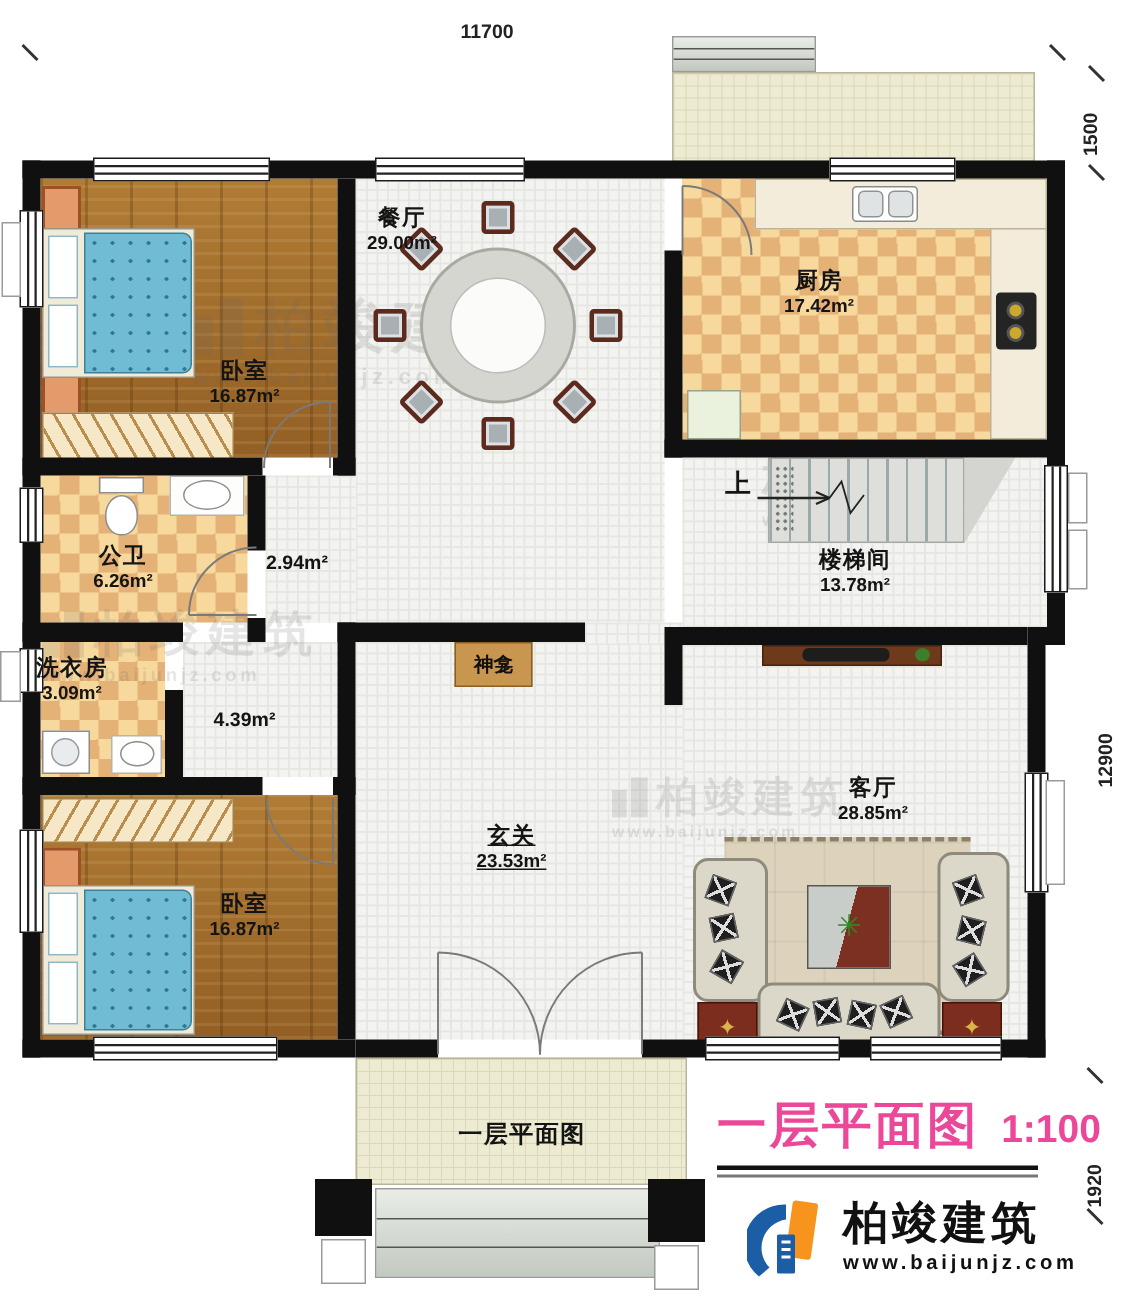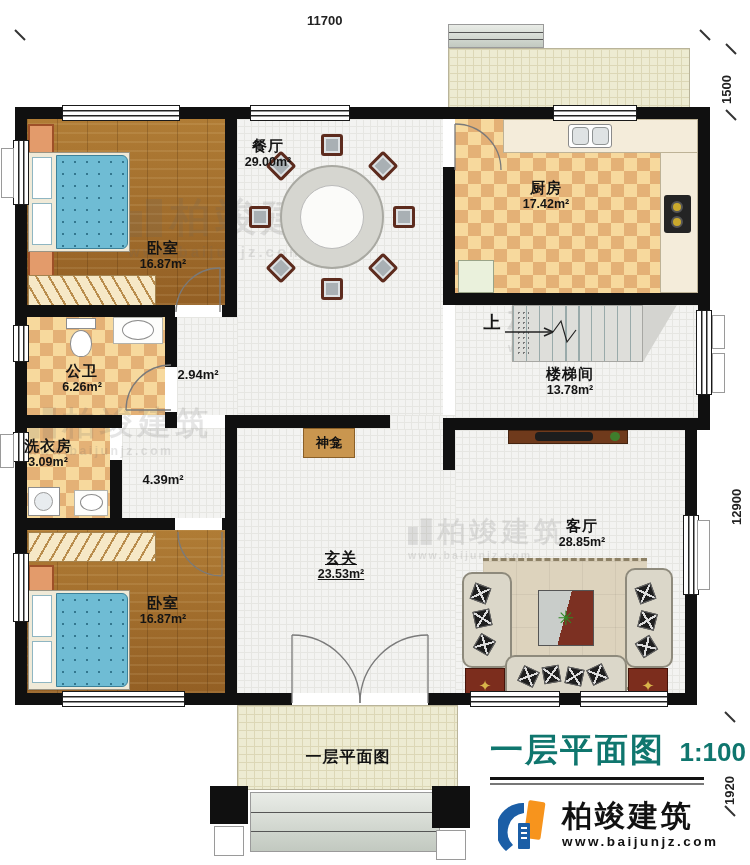--- a/index.html
+++ b/index.html
@@ -54,21 +54,21 @@
       border-radius:3px;box-shadow:inset 0 0 0 2px #dde1e3;box-sizing:border-box;}
   
   .wm{position:absolute;opacity:.16;color:#666;font-weight:800;white-space:nowrap;}
   .wm .wm-row{display:flex;align-items:center;gap:8px;}
   .wm-icon{width:34px;height:38px;background:
       linear-gradient(#666,#666) 0 100%/14px 26px no-repeat,
       linear-gradient(#666,#666) 18px 0/16px 38px no-repeat;}
   .wm-name{font-size:40px;letter-spacing:6px;}
   .wm-url{font-size:15px;letter-spacing:3px;margin-top:-2px;}
   
-  .ptitle{position:absolute;color:#0f766e;font-weight:800;margin-left:12px;}
+  .ptitle{position:absolute;color:#ec4899;font-weight:800;}
   .logo-name{font-size:30px;font-weight:900;color:#111;letter-spacing:3px;line-height:1;}
   .logo-url{font-size:13.5px;font-weight:800;color:#111;letter-spacing:2.5px;margin-top:3px;}
   .stats{position:absolute;left:18px;top:748px;color:#111;font-size:15.5px;font-weight:600;line-height:24px;}
   svg.overlay{position:absolute;left:0;top:0;pointer-events:none;}
 </style>
 </head>
 <body>
 
 <div id="plan">
 

